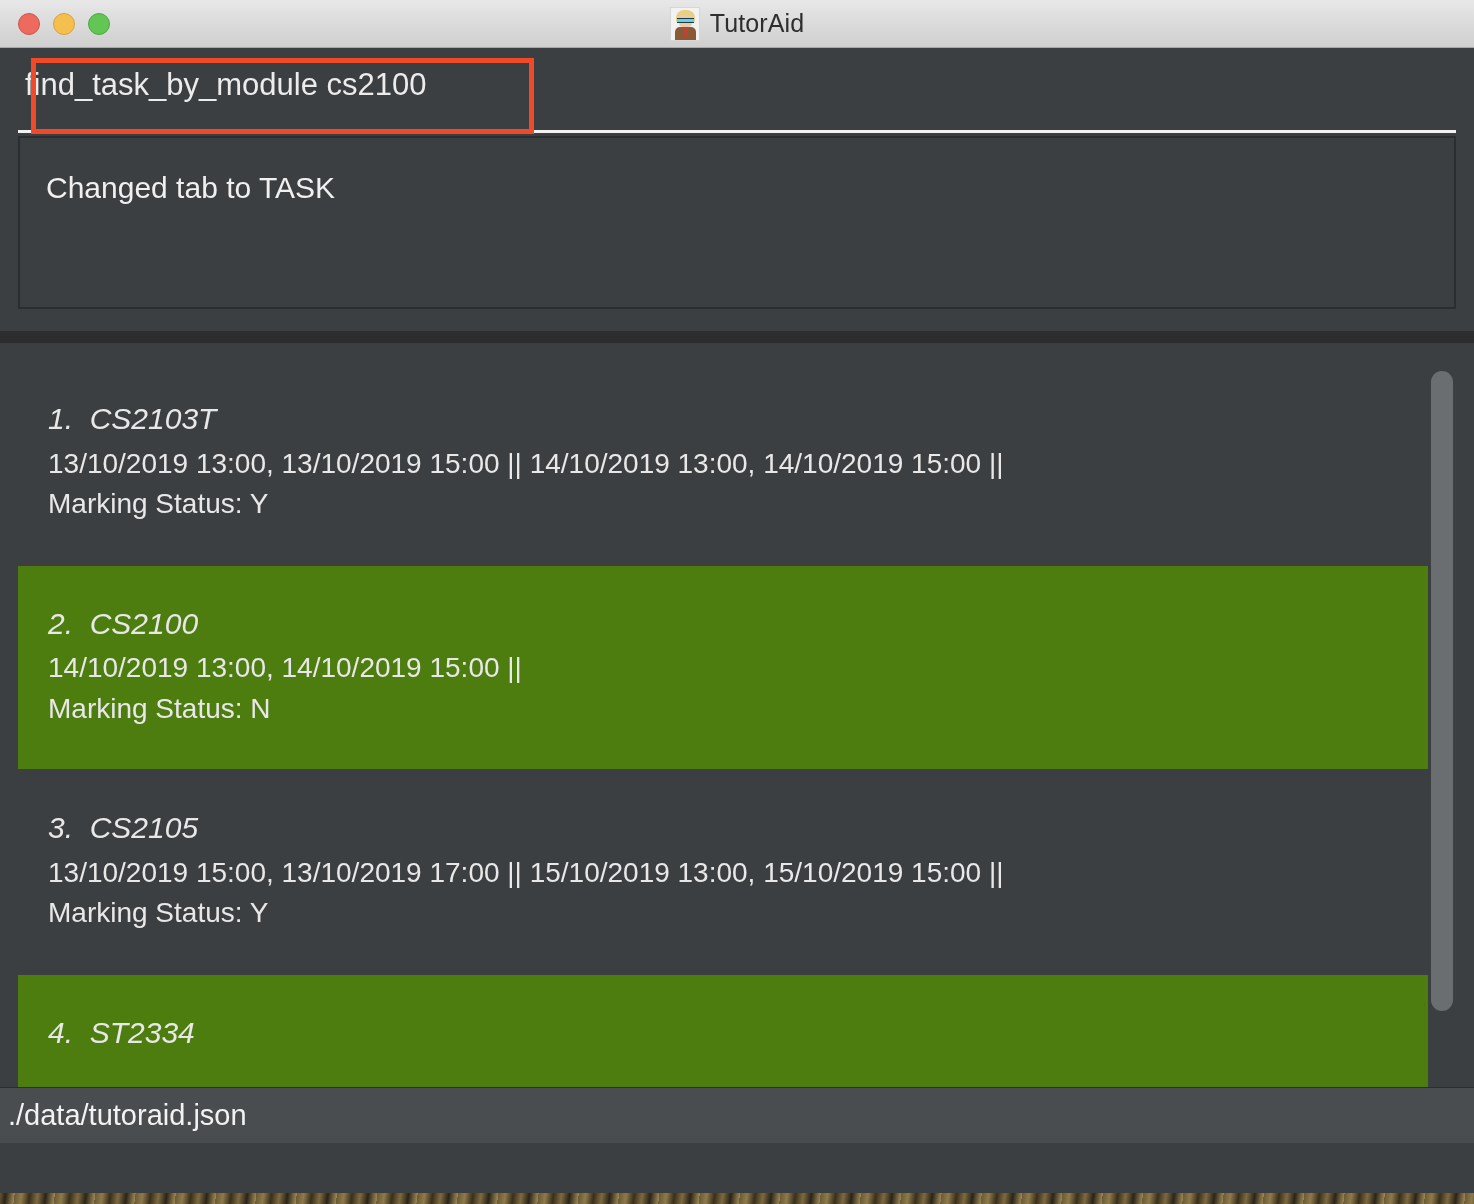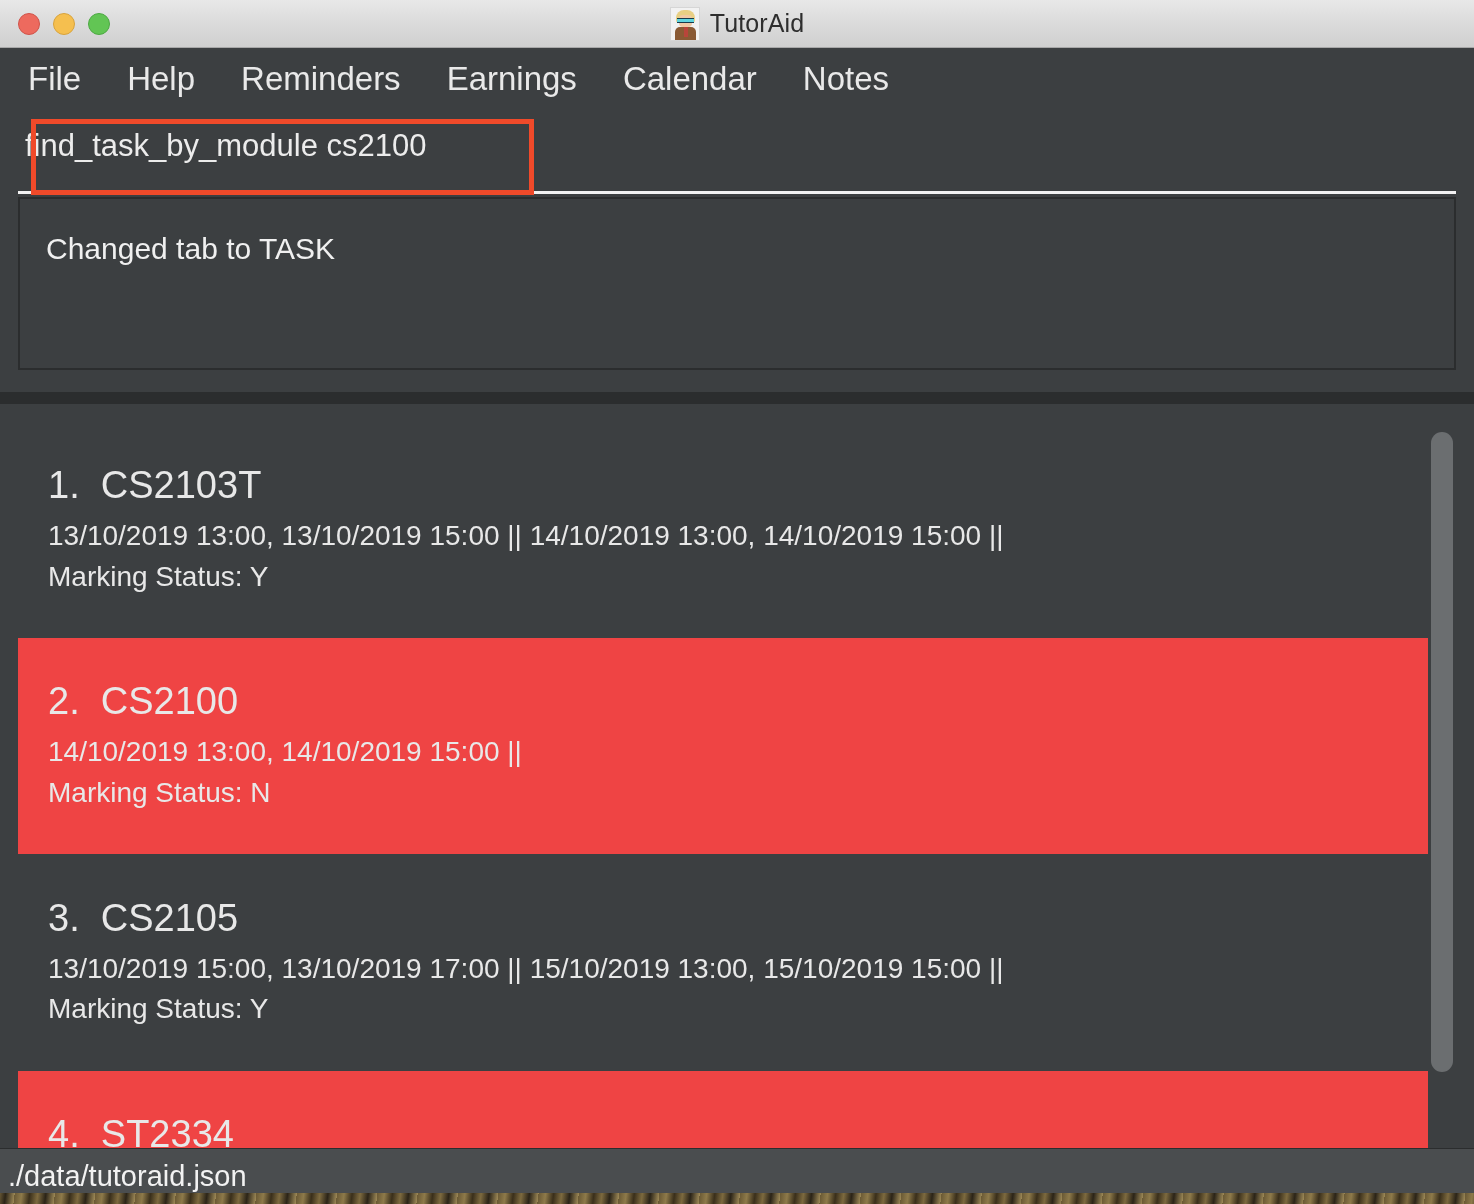--- a/index.html
+++ b/index.html
@@ -195,27 +195,28 @@
     overflow: hidden;
     background: #3c3f41;
   }
   .list-item {
     background: #3c3f41;
     padding: 36px 30px 40px 30px;
     color: #e8e8e8;
     border-bottom: 1px solid #3c3f41;
   }
   .list-item.selected {
-    background: #ef4444;
+    background: #4d7c0f;
   }
   .item-title {
-    font-size: 38px;
+    font-size: 30px;
     line-height: 1.45;
     margin-bottom: 3px;
     white-space: pre;
+    font-style: italic;
   }
   .item-sessions {
     font-size: 28px;
     line-height: 1.45;
   }
   .item-status {
     font-size: 28px;
     line-height: 1.45;
   }
 
@@ -270,28 +271,20 @@
         <div class="hair"></div>
         <div class="face"></div>
         <div class="glasses"></div>
         <div class="body"></div>
         <div class="tie"></div>
       </div>
       <div id="title-text">TutorAid</div>
     </div>
   </div>
 
-  <div id="menubar">
-    <div class="menu-item">File</div>
-    <div class="menu-item">Help</div>
-    <div class="menu-item">Reminders</div>
-    <div class="menu-item">Earnings</div>
-    <div class="menu-item">Calendar</div>
-    <div class="menu-item">Notes</div>
-  </div>
 
   <div id="command-region">
     <input id="command-input" type="text" value="find_task_by_module cs2100" style="">
     <div id="command-underline"></div>
     <div id="command-highlight"></div>
   </div>
 
   <div id="result-region">
     <div id="result-box">
       <div id="result-text">Changed tab to TASK</div>

